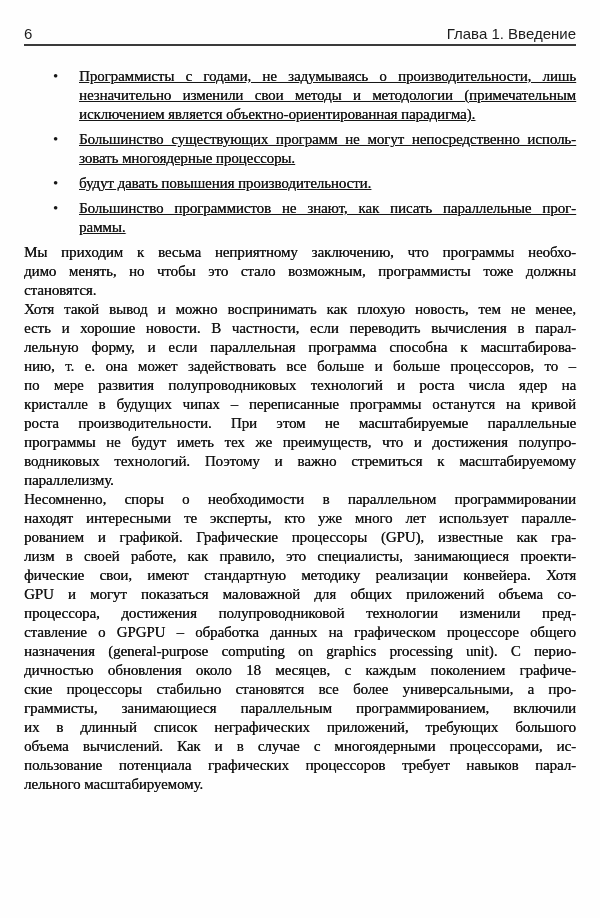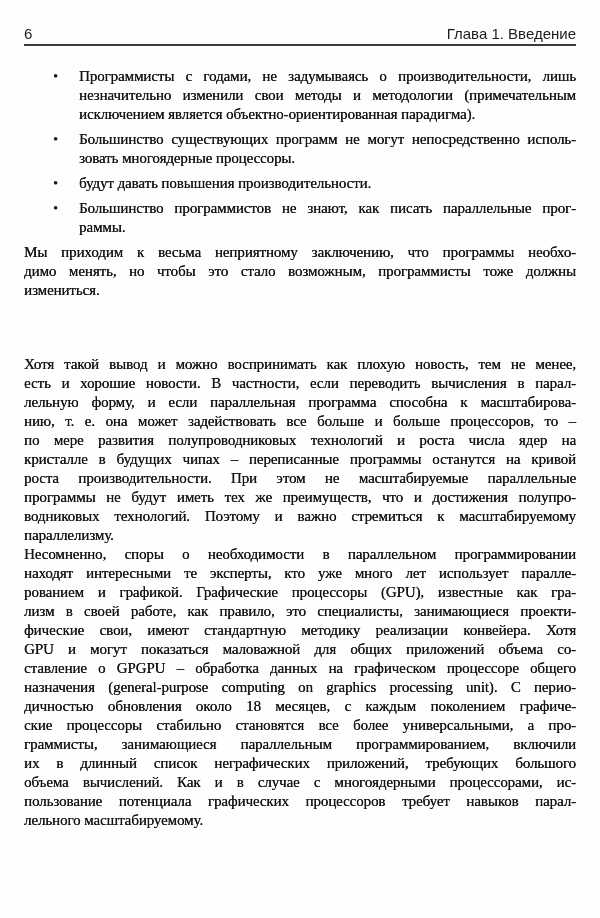--- a/index.html
+++ b/index.html
@@ -44,39 +44,40 @@
   .bullet-marker {
     flex: 0 0 26px;
     margin-left: 29px;
     font-size: 15px;
     line-height: 19px;
     color: #161616;
   }
   .bullet-lines {
     flex: 1;
     min-width: 0;
+    text-decoration: underline;
   }
   .line {
     font-size: 15px;
     line-height: 19px;
     letter-spacing: -0.1px;
     text-align: justify;
     text-align-last: justify;
     -moz-text-align-last: justify;
     text-shadow: 0.2px 0 0 currentColor;
   }
   .line.last {
     text-align-last: left;
     -moz-text-align-last: left;
   }
   .para {
     margin: 0;
   }
   .para-conclusion { margin-top: 0; }
-  .para-goodnews   { margin-top: 55px; }
+  .para-goodnews   { }
   .para-gpu        { }
 </style>
 </head>
 <body>
 
 <div class="page">
 
   <header class="page-header">
     <span>6</span>
     <span>Глава 1.  Введение</span>
@@ -111,21 +112,21 @@
       <div class="bullet-lines">
           <div class="line">Большинство программистов не знают, как писать параллельные прог-</div>
           <div class="line last">раммы.</div>
         </div>
     </li>
   </ul>
 
   <div class="para para-conclusion">
       <div class="line">Мы приходим к весьма неприятному заключению, что программы необхо-</div>
       <div class="line">димо менять, но чтобы это стало возможным, программисты тоже должны</div>
-      <div class="line last">измениться.</div>
+      <div class="line last">становятся.</div>
     </div>
 
   <div class="para para-goodnews">
       <div class="line">Хотя такой вывод и можно воспринимать как плохую новость, тем не менее,</div>
       <div class="line">есть и хорошие новости. В частности, если переводить вычисления в парал-</div>
       <div class="line">лельную форму, и если параллельная программа способна к масштабирова-</div>
       <div class="line">нию, т. е. она может задействовать все больше и больше процессоров, то –</div>
       <div class="line">по мере развития полупроводниковых технологий и роста числа ядер на</div>
       <div class="line">кристалле в будущих чипах – переписанные программы останутся на кривой</div>
       <div class="line">роста производительности. При этом не масштабируемые параллельные</div>
@@ -134,20 +135,21 @@
       <div class="line last">параллелизму.</div>
     </div>
 
   <div class="para para-gpu">
       <div class="line">Несомненно, споры о необходимости в параллельном программировании</div>
       <div class="line">находят интересными те эксперты, кто уже много лет использует паралле-</div>
       <div class="line">рованием и графикой. Графические процессоры (GPU), известные как гра-</div>
       <div class="line">лизм в своей работе, как правило, это специалисты, занимающиеся проекти-</div>
       <div class="line">фические свои, имеют стандартную методику реализации конвейера. Хотя</div>
       <div class="line">GPU и могут показаться маловажной для общих приложений объема со-</div>
+      <div class="line">процессора, достижения полупроводниковой технологии изменили пред-</div>
       <div class="line">ставление о GPGPU – обработка данных на графическом процессоре общего</div>
       <div class="line">назначения (general-purpose computing on graphics processing unit). С перио-</div>
       <div class="line">дичностью обновления около 18 месяцев, с каждым поколением графиче-</div>
       <div class="line">ские процессоры стабильно становятся все более универсальными, а про-</div>
       <div class="line">граммисты, занимающиеся параллельным программированием, включили</div>
       <div class="line">их в длинный список неграфических приложений, требующих большого</div>
       <div class="line">объема вычислений. Как и в случае с многоядерными процессорами, ис-</div>
       <div class="line">пользование потенциала графических процессоров требует навыков парал-</div>
       <div class="line last">лельного масштабируемому.</div>
     </div>

